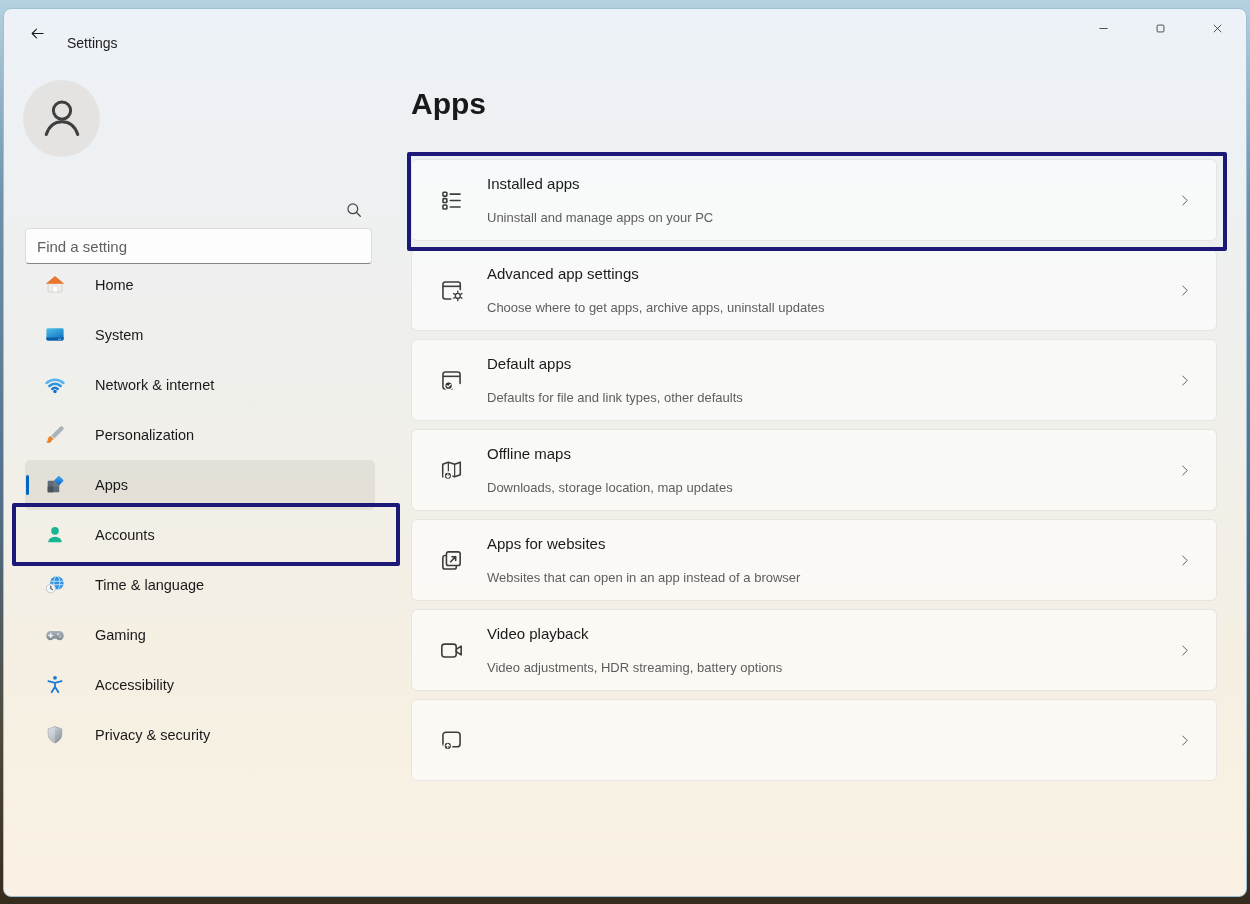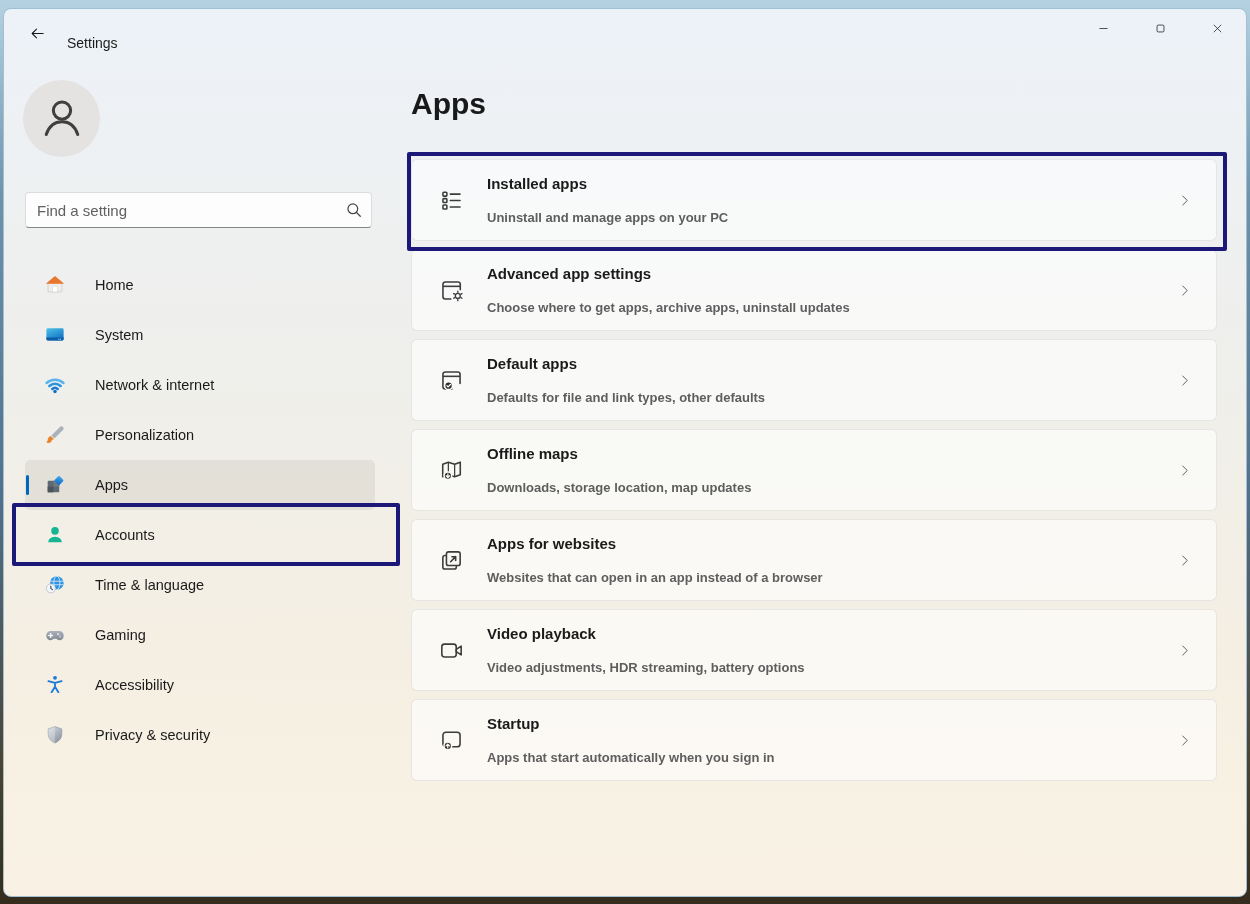--- a/index.html
+++ b/index.html
@@ -26,20 +26,21 @@
   
   .avatar { position:absolute; left:19px; top:71px; width:77px; height:77px;
     border-radius:50%; background:#e4e3e2; display:flex; align-items:center; justify-content:center; }
   .avatar svg { width:56px; height:56px; }
   .search-box { position:absolute; left:21px; top:183px; width:347px; height:36px; }
   .search-box input {
     width:100%; height:100%; border-radius:4px; background:#fdfdfd;
     border:1px solid #dcdcda; border-bottom:1px solid #85858a;
     padding:0 36px 0 11px; font-size:15px; color:#1b1b1b; outline:none;
     font-family:"Liberation Sans","DejaVu Sans",sans-serif;
+    margin-top:36px;
   }
   .search-box input::placeholder { color:#606060; }
   .search-glyph { position:absolute; right:9px; top:9px; width:18px; height:18px; }
   .search-glyph svg { width:18px; height:18px; }
   .nav { position:absolute; left:21px; top:251px; width:350px; }
   .nav-item { position:relative; height:50px; display:flex; align-items:center;
     padding-left:19px; border-radius:5px; cursor:default; }
   .nav-item.selected { background:rgba(94,80,58,0.09); }
   .nav-item.selected::before {
     content:""; position:absolute; left:1px; top:15px; width:3px; height:20px;
@@ -51,21 +52,21 @@
   
   .page-title { position:absolute; left:407px; top:78px; font-size:30px; font-weight:600; color:#191919; }
   .cards { position:absolute; left:407px; top:150px; width:806px; }
   .card {
     height:82px; margin-bottom:8px; border-radius:6px;
     background:rgba(255,255,255,0.6); border:1px solid rgba(125,125,125,0.16);
     display:flex; align-items:center; padding:0 24px 0 26px;
   }
   .card-icon { width:27px; height:27px; margin-right:22px; flex:0 0 auto; }
   .card-icon svg { width:27px; height:27px; display:block; }
-  .card-text { display:flex; flex-direction:column; gap:18px;font-weight:bold; }
+  .card-text { display:flex; flex-direction:column; gap:18px; }
   .card-title { font-size:15px; color:#1a1a1a; }
   .card-subtitle { font-size:13px; color:#5e5e5e; }
   .card-chevron { margin-left:auto; width:15px; height:15px; }
   .card-chevron svg { width:15px; height:15px; display:block; }
   
   .annot { position:absolute; border:4px solid #1b1877; border-radius:2px; pointer-events:none; }
   .annot-card    { left:403px; top:143px; width:820px; height:99px; }
   .annot-sidebar { left:8px;   top:494px; width:388px; height:63px; }
 </style>
 </head>
@@ -360,24 +361,20 @@
         </span>
   </div>
       <div class="card">
     <span class="card-icon">
           <svg viewBox="0 0 24 24" fill="none" stroke="#3c3c3c" stroke-width="1.4">
             <path d="M5.2 16.9a2.6 2.6 0 0 1-.8-1.9V7.2a2.6 2.6 0 0 1 2.6-2.6h10a2.6 2.6 0 0 1 2.6 2.6V15a2.6 2.6 0 0 1-2.6 2.6h-4.6" stroke-linecap="round"></path>
             <circle cx="8.7" cy="16.8" r="3.4" fill="#2e2e2e" stroke="#fbf8f2" stroke-width="1.4"></circle>
             <path d="M8.7 18.5v-3.2m-1.5 1.5l1.5-1.6 1.5 1.6" stroke="#ffffff" stroke-width="1.1" stroke-linecap="round"></path>
           </svg>
         </span>
-    <span class="card-text">
-      <span class="card-title">Startup</span>
-      <span class="card-subtitle">Apps that start automatically when you sign in</span>
-    </span>
     <span class="card-chevron">
           <svg viewBox="0 0 24 24" fill="none" stroke="#565656" stroke-width="1.5" stroke-linecap="round" stroke-linejoin="round">
             <path d="M9.2 4.8 16.4 12l-7.2 7.2"></path>
           </svg>
         </span>
   </div>
     </div>
 
   <div class="annot annot-card" style="border-color: rgb(27, 24, 119);"></div>
   <div class="annot annot-sidebar" style="border-color: rgb(27, 24, 119);"></div>

